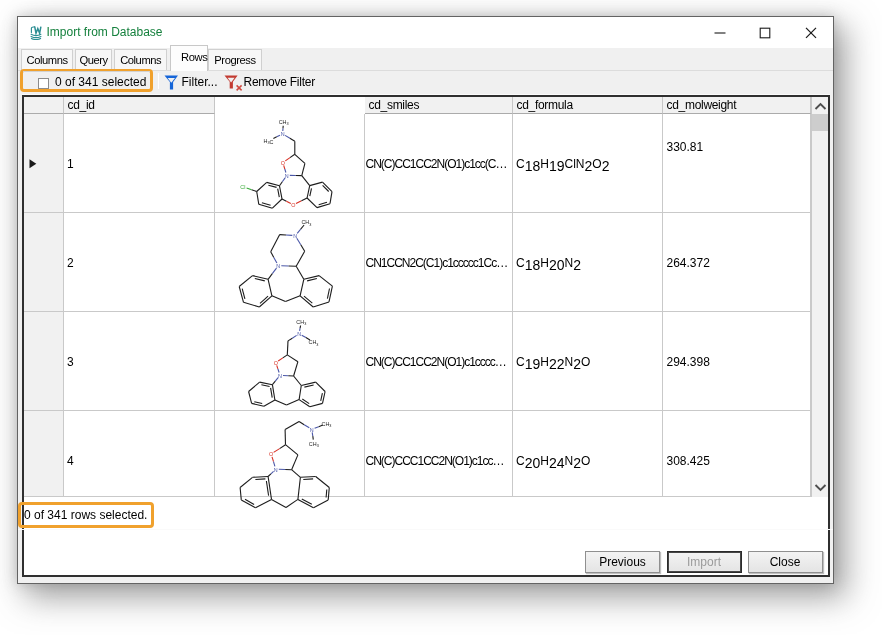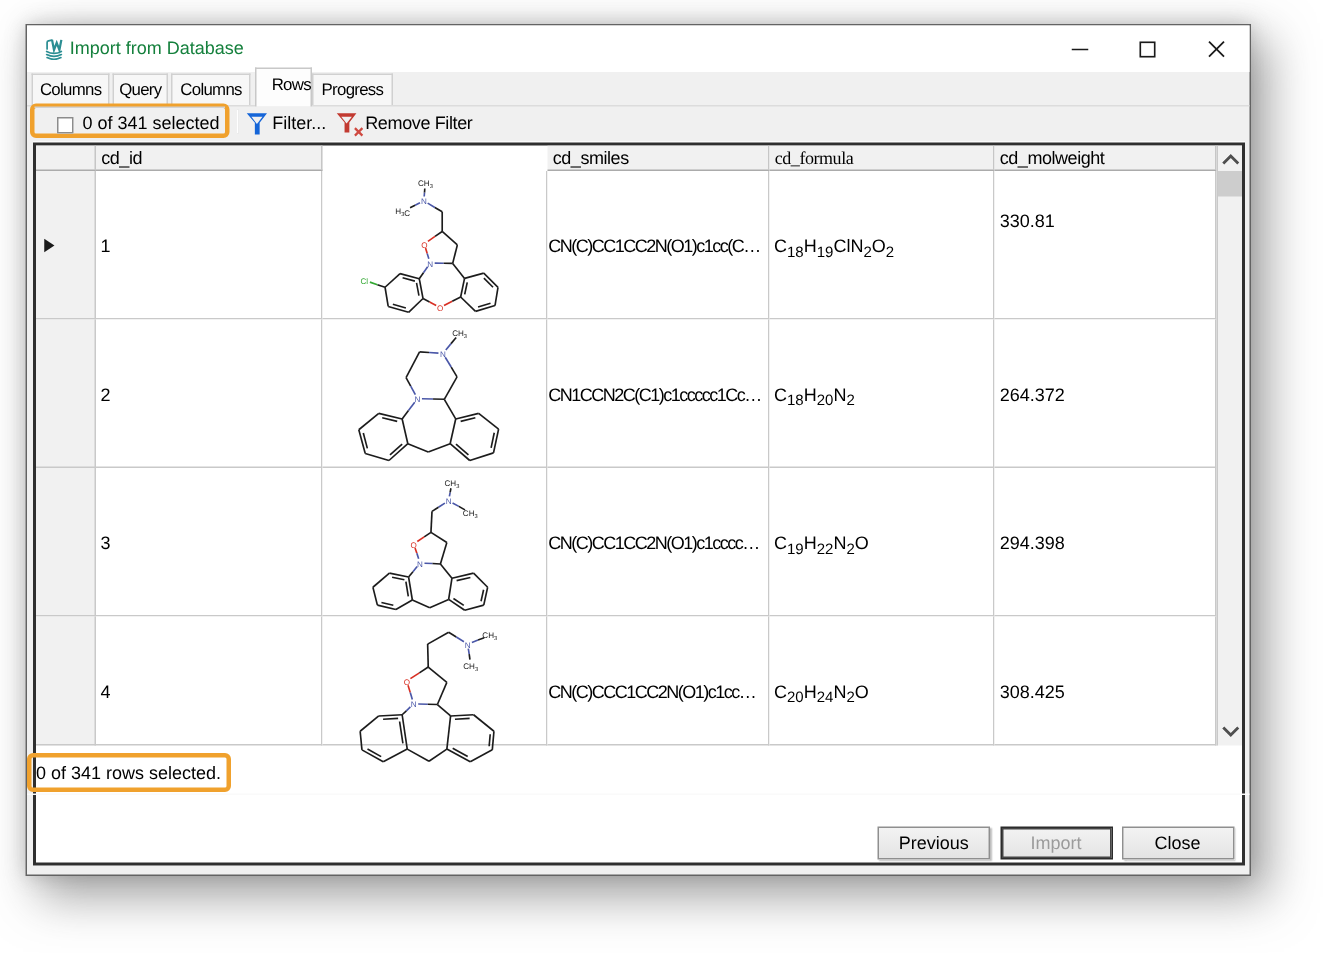--- a/index.html
+++ b/index.html
@@ -20,21 +20,21 @@
 
 .orange { position:absolute; border:3px solid #f0a12d; border-radius:4px; z-index:40; }
 
 #grid { position:absolute; left:3.5px; top:78px; width:808px; height:482px; border:2px solid #2f2f2f; background:#ffffff; overflow:hidden; }
 .gh { position:absolute; top:0; height:16.5px; background:#f1f1f1; border-right:1px solid #c6c6c6; border-bottom:1px solid #ababab;
   font-size:12px; letter-spacing:-0.3px; color:#000; line-height:16px; padding-left:4px; }
 .cell { position:absolute; background:#fff; border-right:1px solid #c9c9c9; border-bottom:1px solid #c9c9c9;
   font-size:12px; color:#000; }
 .rowhdr { background:#f1f1f1; }
 .celltext { position:absolute; white-space:nowrap; overflow:hidden; }
-sub { font-size:10px; vertical-align:-3px; }
+sub { font-size:14px; vertical-align:-3px; }
 
 #sbar { position:absolute; right:0; top:0; width:17px; height:400px; background:#f1f1f1; border-left:1px solid #c9c9c9; }
 
 .btn { position:absolute; top:533.5px; width:75px; height:22px; background:linear-gradient(#f3f3f3,#e4e4e4);
   border:1px solid #8f8f8f; font-size:12px; text-align:center; line-height:20px; color:#000;
   box-shadow:1px 1px 1px rgba(0,0,0,0.25); }
 </style></head><body>
 
 <div id="win">
 
@@ -80,21 +80,21 @@
     <path d="M12.6 10.4 L17.6 15.4 M17.6 10.4 L12.6 15.4" stroke="#cf4a41" stroke-width="1.5"></path>
   </svg>
   <div class="tbtext" style="left:225.5px; letter-spacing:-0.25px;">Remove Filter</div>
 
   <div style="position:absolute; left:3.5px; top:76.8px; width:808px; height:1.2px; background:#fbfbfb;"></div>
 
   <div id="grid">
     <div class="gh" style="left:0px; width:40.5px;"></div>
 <div class="gh" style="left:40px; width:151px;">cd_id</div>
 <div class="gh" style="left:341px; width:148px;">cd_smiles</div>
-<div class="gh" style="left:489px; width:150px;font-family:Liberation Serif, serif;">cd_formula</div>
+<div class="gh" style="left:489px; width:150px;">cd_formula</div>
 <div class="gh" style="left:639px; width:148px;">cd_molweight</div>
 <div class="cell rowhdr" style="left:0; top:16.5px; width:40.5px; height:99px;"></div>
 <svg style="position:absolute; left:4.5px; top:61.5px;" width="10" height="10" viewBox="0 0 10 10">
         <path d="M1.5 0.2 L8.3 4.7 L1.5 9.2 Z" fill="#1a1a1a"></path>
       </svg>
 <div class="cell" style="left:40.5px; top:16.5px; width:150.5px; height:99px;"></div>
 <div class="celltext" style="left:43.5px; top:60.0px; font-size:12px;">1</div>
 <div class="cell" style="left:191px; top:16.5px; width:150px; height:99px;"></div>
 <svg style="position:absolute; left:188px; top:16.5px;" width="150" height="99" viewBox="0 0 150 99">
         <line x1="70.8" y1="17.0" x2="71.0" y2="14.3" stroke="#4a57a8" stroke-width="1.1"></line>

